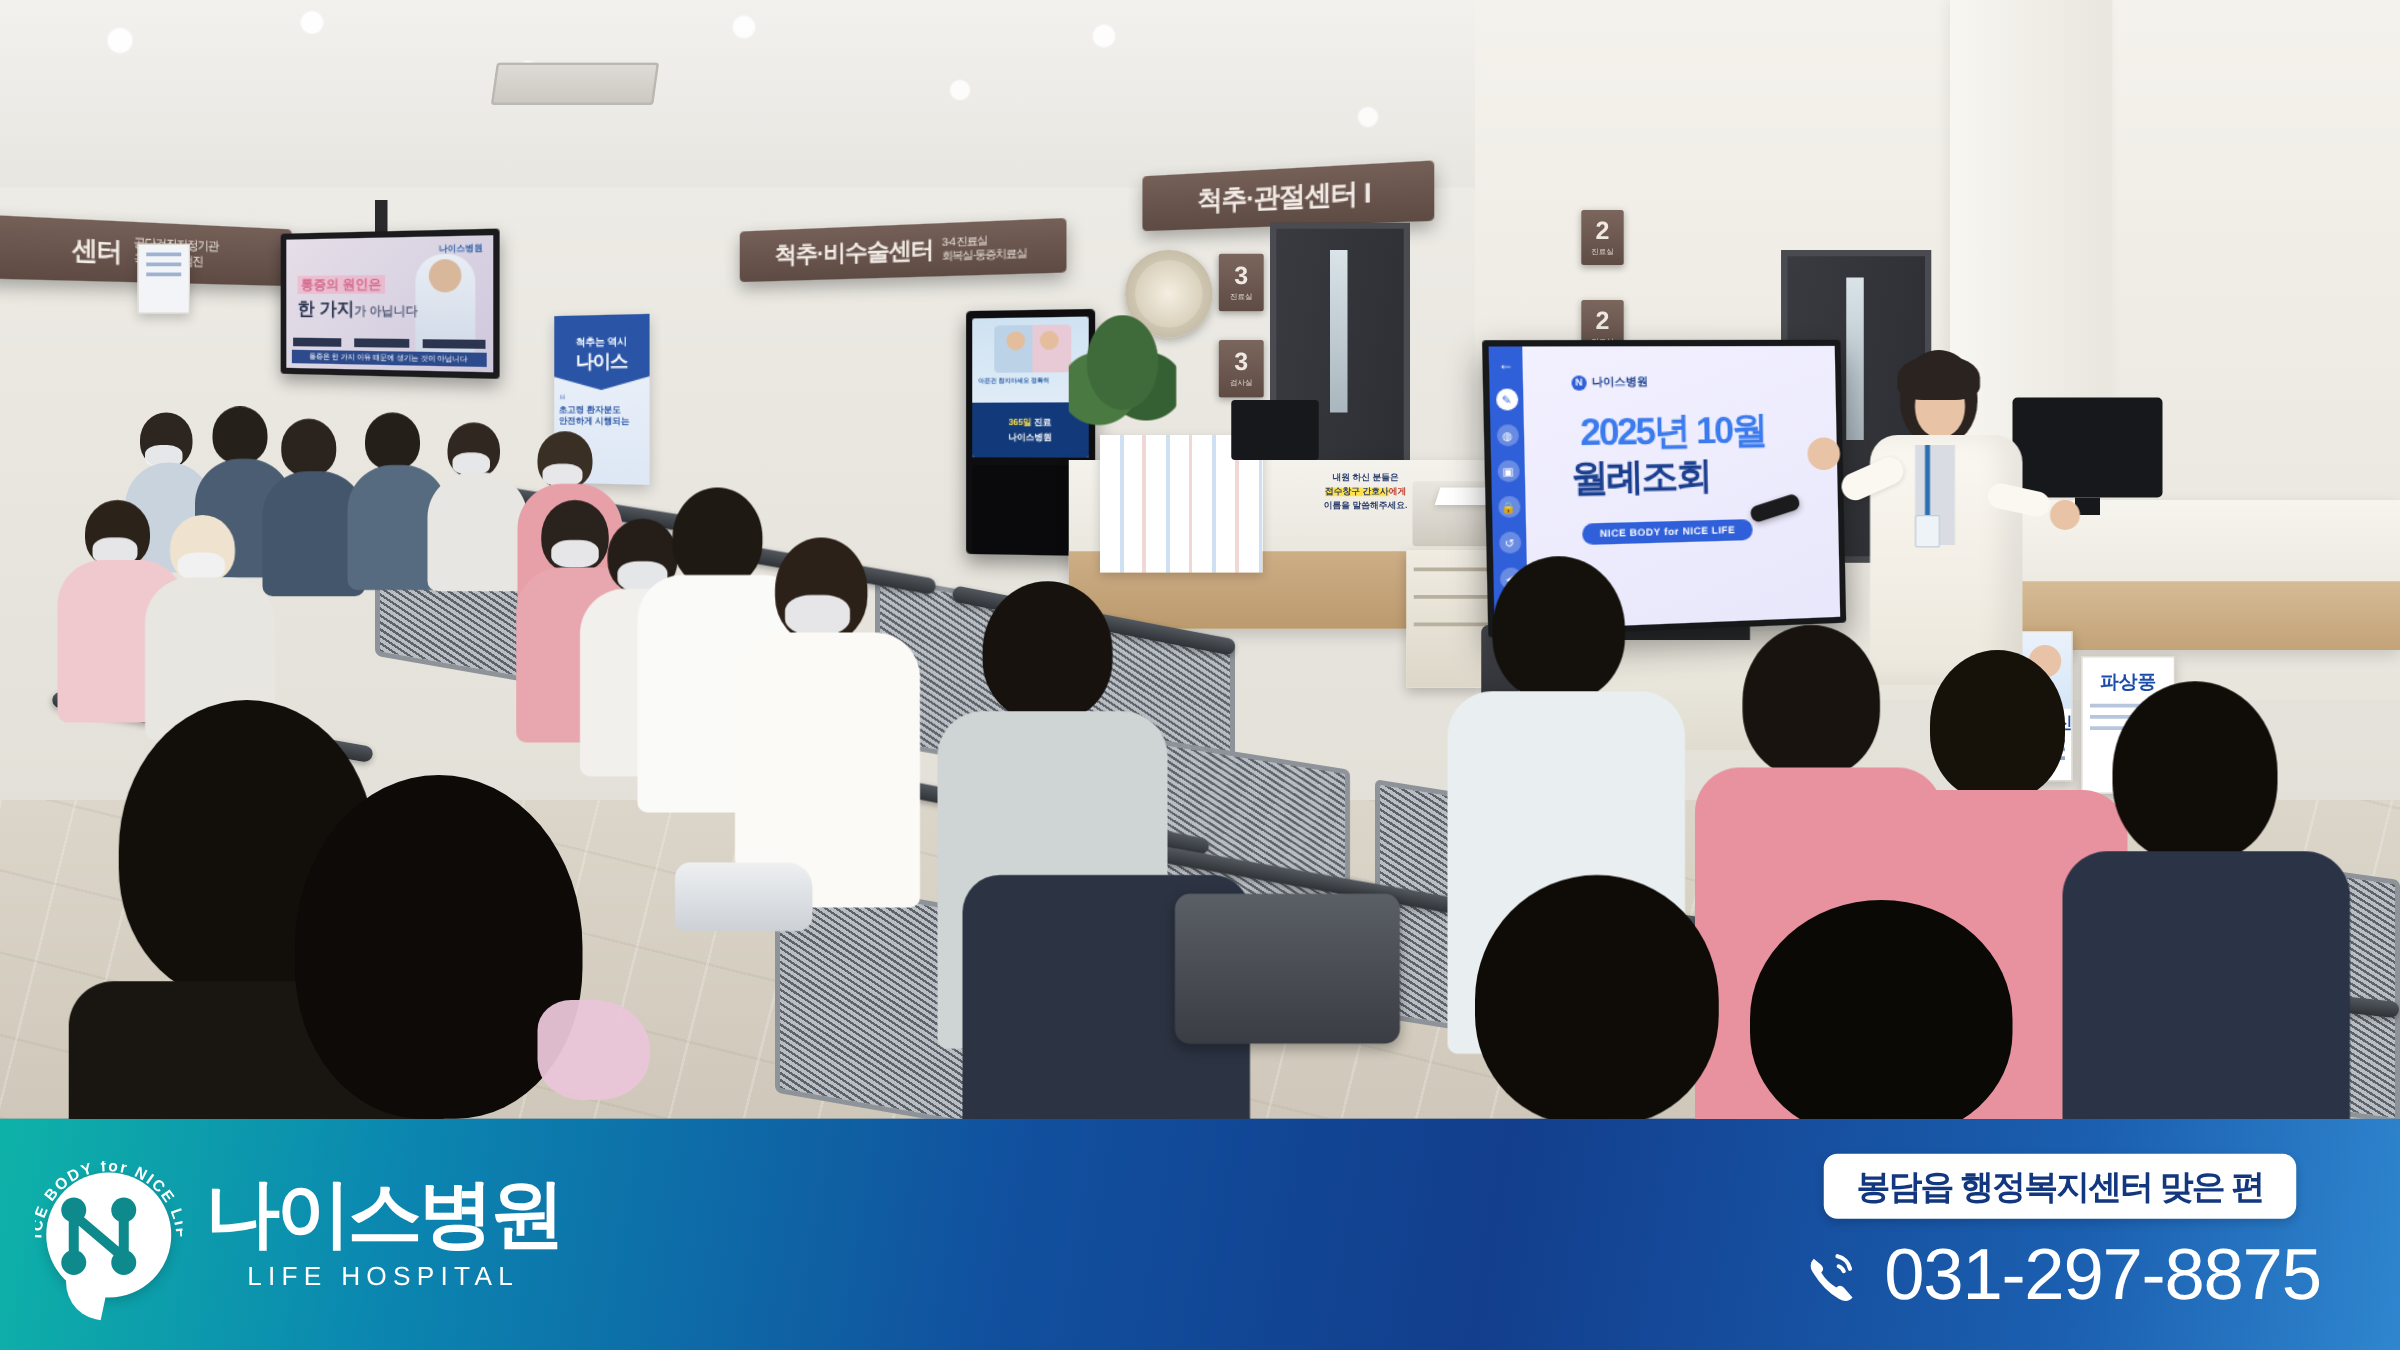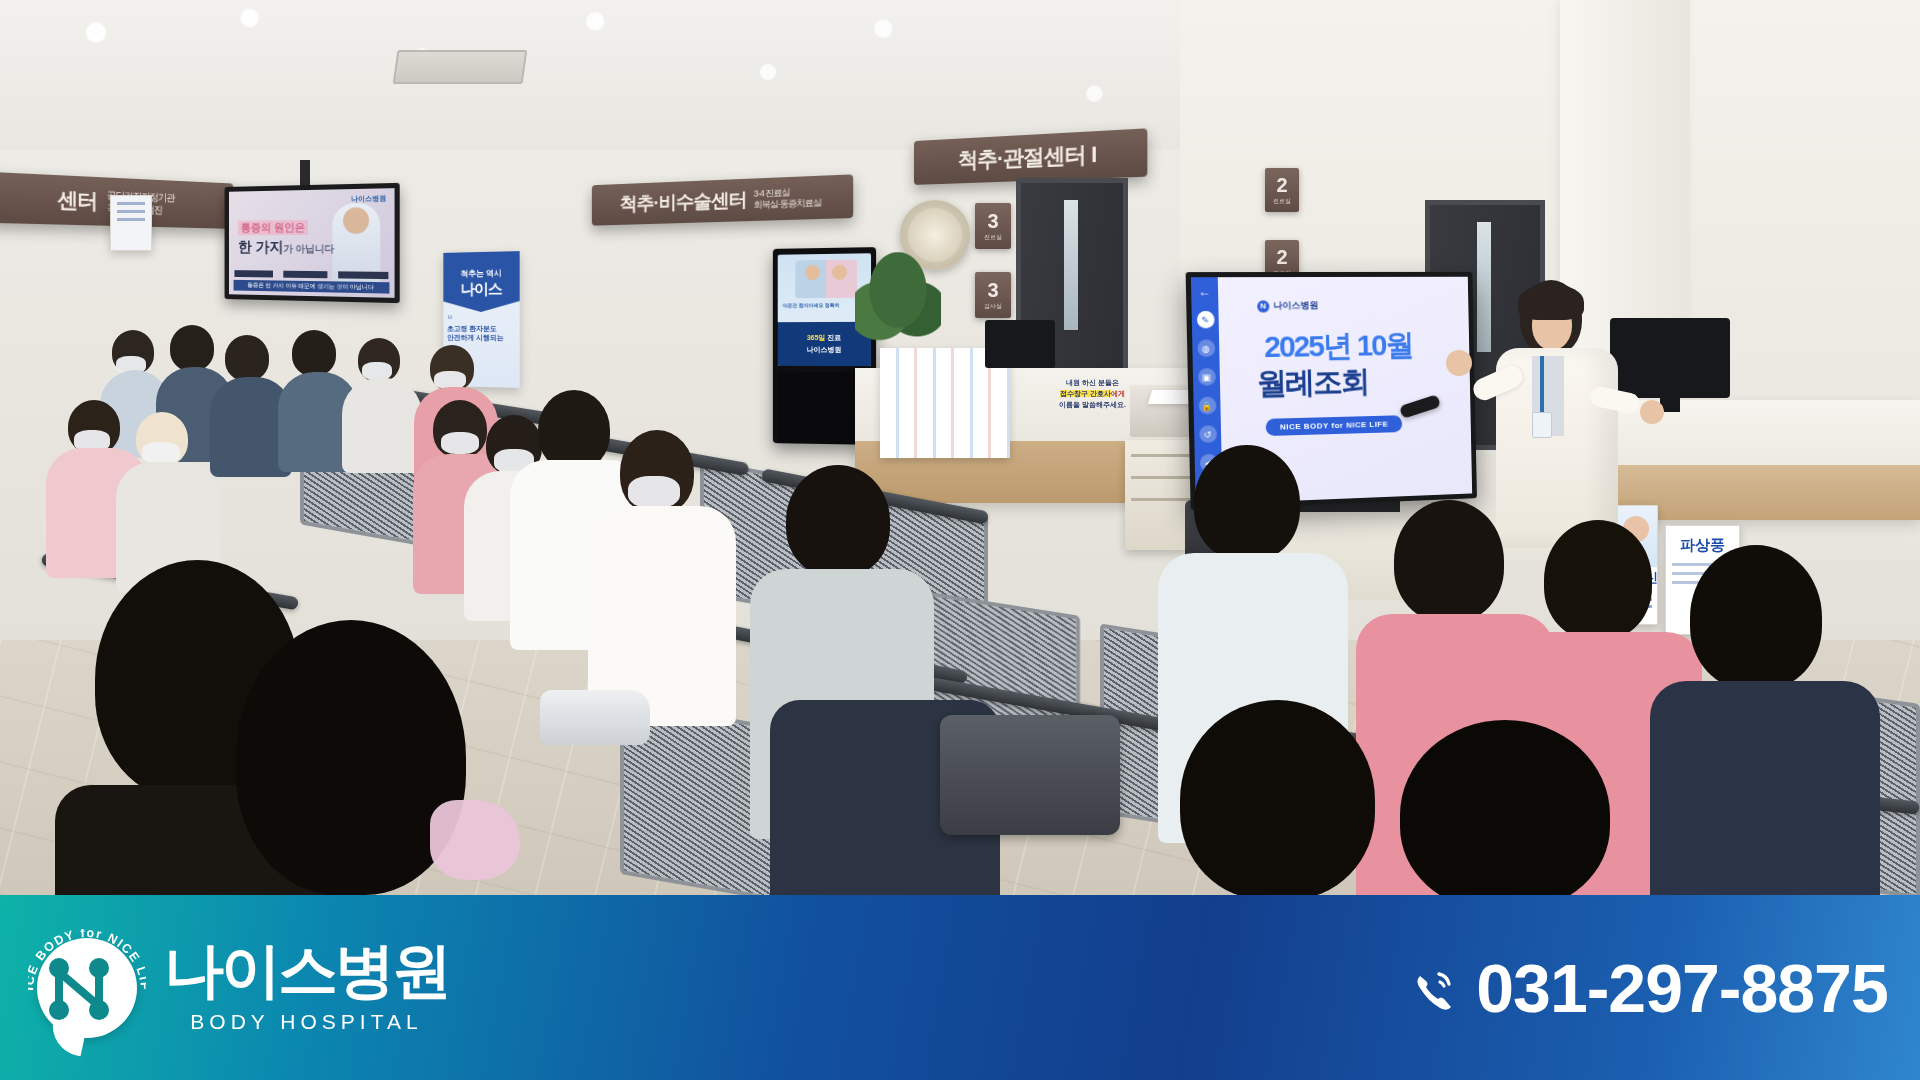--- a/index.html
+++ b/index.html
@@ -283,21 +283,21 @@
     white-space:nowrap;text-shadow:0 2px 5px rgba(0,0,0,.18);}
   .promo-sub{font-size:40px;font-weight:800;color:#c8f03c;letter-spacing:-2px;line-height:1.1;
     margin-top:2px;white-space:nowrap;}
 
   .promo-right{width:520px;display:flex;flex-direction:column;align-items:center;gap:11px;
     padding-right:24px;}
   .addr-badge{background:#fff;color:#12377f;font-size:27px;font-weight:900;letter-spacing:-1.4px;
     padding:8px 26px;border-radius:11px;white-space:nowrap;box-shadow:0 3px 8px rgba(0,0,0,.16);}
   .tel-row{display:flex;align-items:center;gap:16px;}
   .tel-ico{width:52px;height:52px;position:relative;}
-  .tel-num{font-size:68px;font-weight:700;color:#fff;letter-spacing:-1px;white-space:nowrap;}
+  .tel-num{font-size:58px;font-weight:400;color:#fff;letter-spacing:-1px;white-space:nowrap;}
 </style>
 </head>
 <body>
 
 <div class="stage">
 
   <div class="photo">
 
     <div class="ceiling"></div>
     <div class="ac-vent"></div>
@@ -596,28 +596,29 @@
         </svg>
         <svg class="arc" viewBox="0 0 118 118">
           <defs>
               <path id="arcp" d="M 5,62 A 54,54 0 0 1 113,62"></path>
             </defs>
           <text><textPath href="#arcp" startOffset="50%" text-anchor="middle">NICE BODY for NICE LIFE</textPath></text>
         </svg>
       </div>
       <div class="logo-words">
         <div class="logo-kr">나이스병원</div>
-        <div class="logo-en">BODY HOSPITAL</div>
+        <div class="logo-en">LIFE HOSPITAL</div>
       </div>
     </div>
 
     <div class="promo-mid">
     </div>
 
     <div class="promo-right">
+      <div class="addr-badge">봉담읍 행정복지센터 맞은 편</div>
       <div class="tel-row">
         <div class="tel-ico">
           <svg width="52" height="52" viewBox="0 0 52 52">
             <path d="M12 14 q-5 5 0 12 q8 13 20 20 q7 4 11 -1 l-7 -8 q-3 -3 -6 0 q-8 -5 -12 -12 q3 -3 0 -6 z" fill="#fff"></path>
             <path d="M31 12 a13 13 0 0 1 10 10" stroke="#fff" stroke-width="3.4" fill="none" stroke-linecap="round"></path>
             <path d="M32 20 a7 7 0 0 1 4 4" stroke="#fff" stroke-width="3.2" fill="none" stroke-linecap="round"></path>
           </svg>
         </div>
         <div class="tel-num">031-297-8875</div>
       </div>

